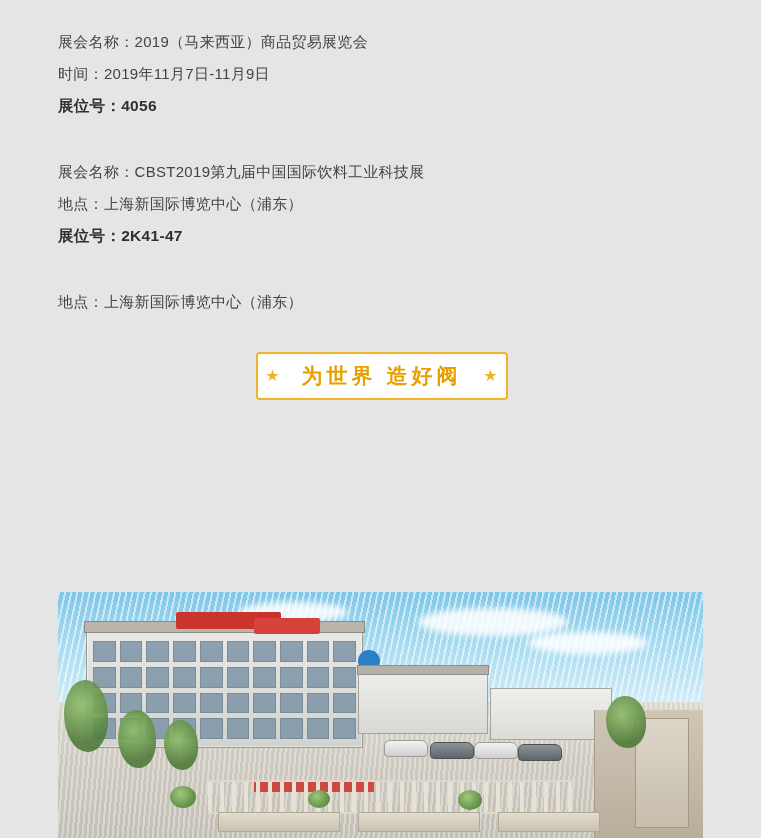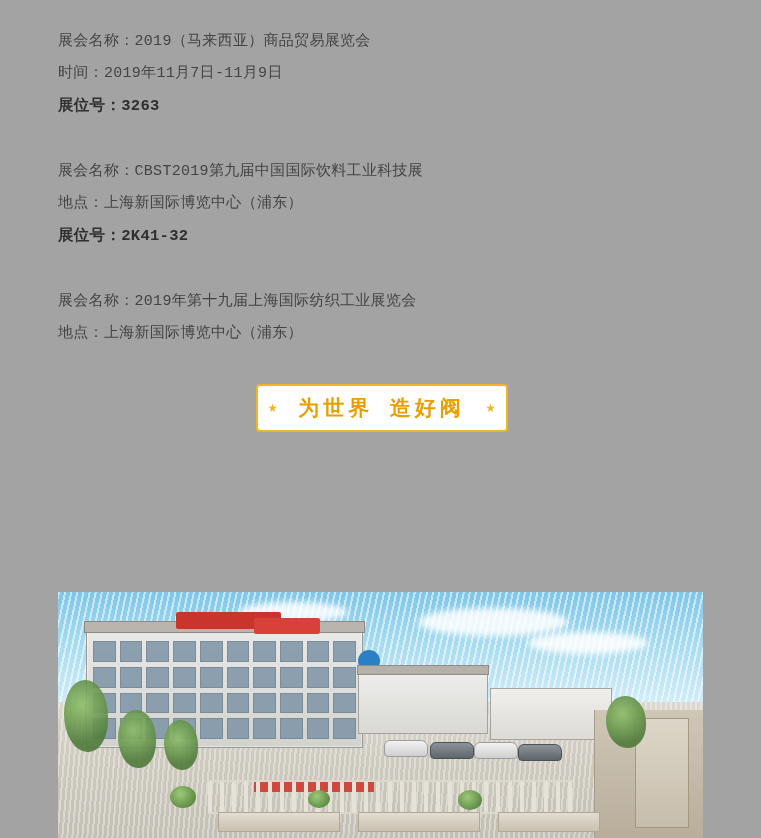--- a/index.html
+++ b/index.html
@@ -12,22 +12,21 @@
     height: 838px;
     position: relative;
     overflow: hidden;
     font-family: "Liberation Sans", sans-serif;
     color: #3f3f3f;
   }
   .page {
     position: relative;
     width: 761px;
     height: 838px;
-    background: #a3a3a3;
-    font-family: Liberation Mono, monospace;
+    background: #e5e5e5;
   }
   .content {
     padding: 26px 56px 0 58px;
   }
   .exhibit-block {
     margin-bottom: 34px;
   }
   .line {
     font-size: 15px;
     line-height: 32px;
@@ -261,31 +260,30 @@
 </head>
 <body>
 
 <div class="page">
 
   <div class="content">
 
     <div class="exhibit-block">
       <div class="line">展会名称：2019（马来西亚）商品贸易展览会</div>
       <div class="line">时间：2019年11月7日-11月9日</div>
-      <div class="line bold">展位号：3263</div>
+      <div class="line bold">展位号：4056</div>
     </div>
 
     <div class="exhibit-block">
       <div class="line">展会名称：CBST2019第九届中国国际饮料工业科技展</div>
       <div class="line">地点：上海新国际博览中心（浦东）</div>
-      <div class="line bold">展位号：2K41-32</div>
+      <div class="line bold">展位号：2K41-47</div>
     </div>
 
     <div class="exhibit-block">
-      <div class="line">展会名称：2019年第十九届上海国际纺织工业展览会</div>
       <div class="line">地点：上海新国际博览中心（浦东）</div>
     </div>
 
     <div class="slogan-wrap">
       <div class="slogan">
         <span class="star left">★</span>
         <span class="slogan-text">为世界  造好阀</span>
         <span class="star right">★</span>
       </div>
     </div>

